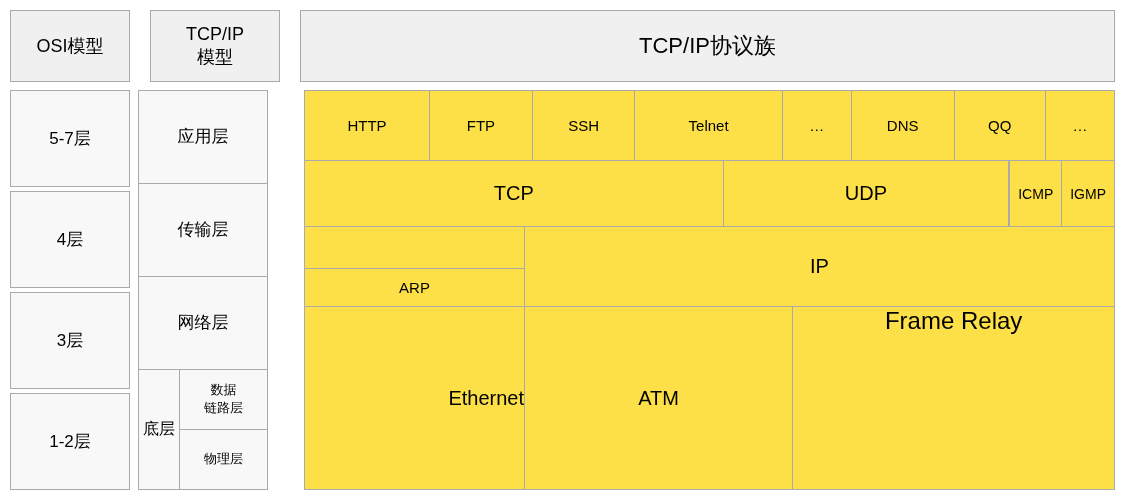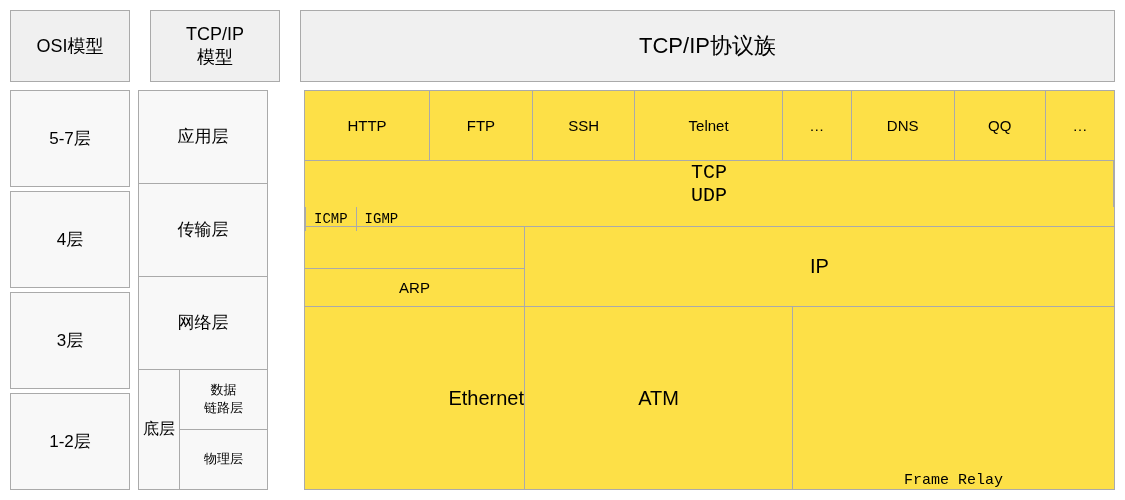--- a/index.html
+++ b/index.html
@@ -197,24 +197,23 @@
     .ssl-badge {
       font-size: 13px;
       border: 1px solid #aaa;
       padding: 1px 6px;
       margin-top: 2px;
     }
 
     
     .transport-row {
       display: flex;
-      flex-direction: column;
+      flex-direction: row;
       border-bottom: 1.5px solid #aaa;
       height: 66px;
-      font-family: Liberation Mono, monospace;
     }
 
     .tcp-cell {
       flex: 2.2;
       display: flex;
       align-items: center;
       justify-content: center;
       font-size: 20px;
       border-right: 1.5px solid #aaa;
     }
@@ -273,24 +272,23 @@
       display: flex;
       align-items: center;
       justify-content: center;
       font-size: 20px;
       border-right: 1.5px solid #aaa;
     }
 
     .frame-relay-cell {
       flex: 1.2;
       display: flex;
-      align-items: flex-end;
-      justify-content: center;
-      font-size: 15px;
-      font-family: Liberation Mono, monospace;
+      align-items: flex-start;
+      justify-content: center;
+      font-size: 24px;
     }
 
     
     .network-row {
       display: flex;
       flex-direction: row;
       border-bottom: 1.5px solid #aaa;
     }
 
     .net-left {

